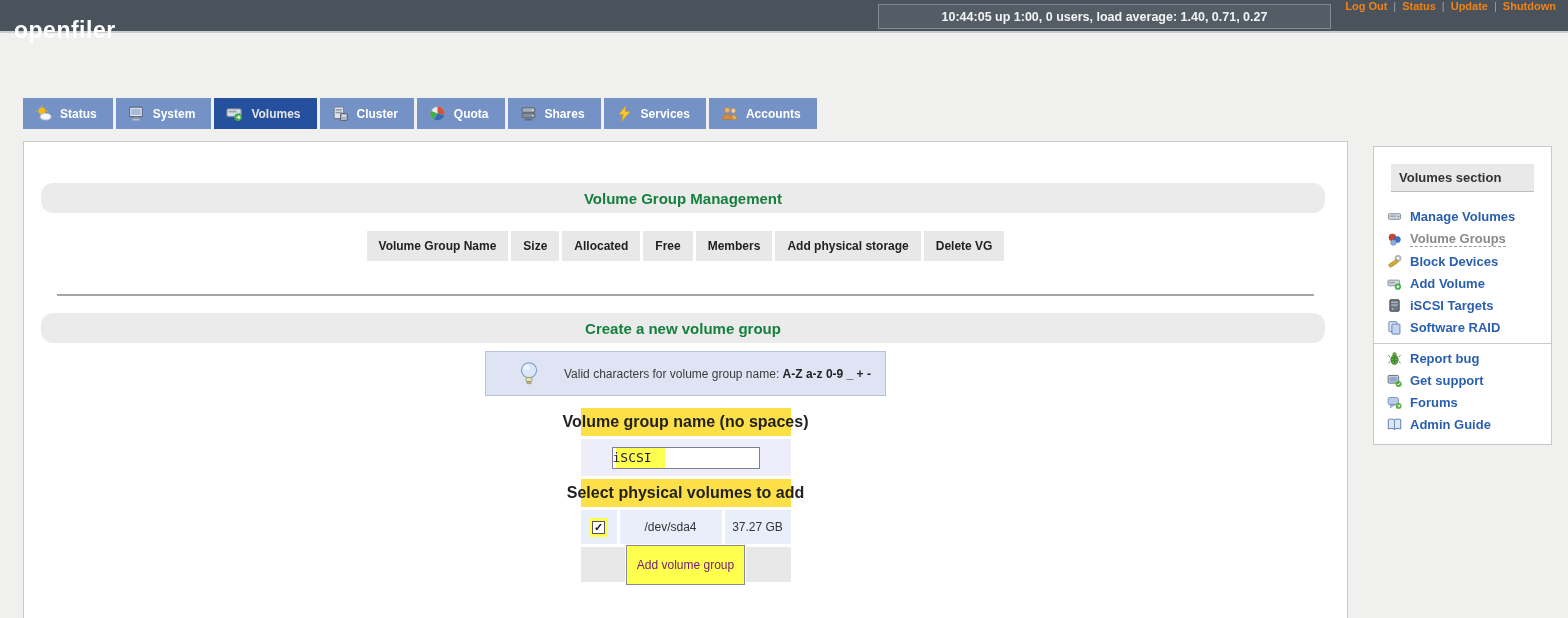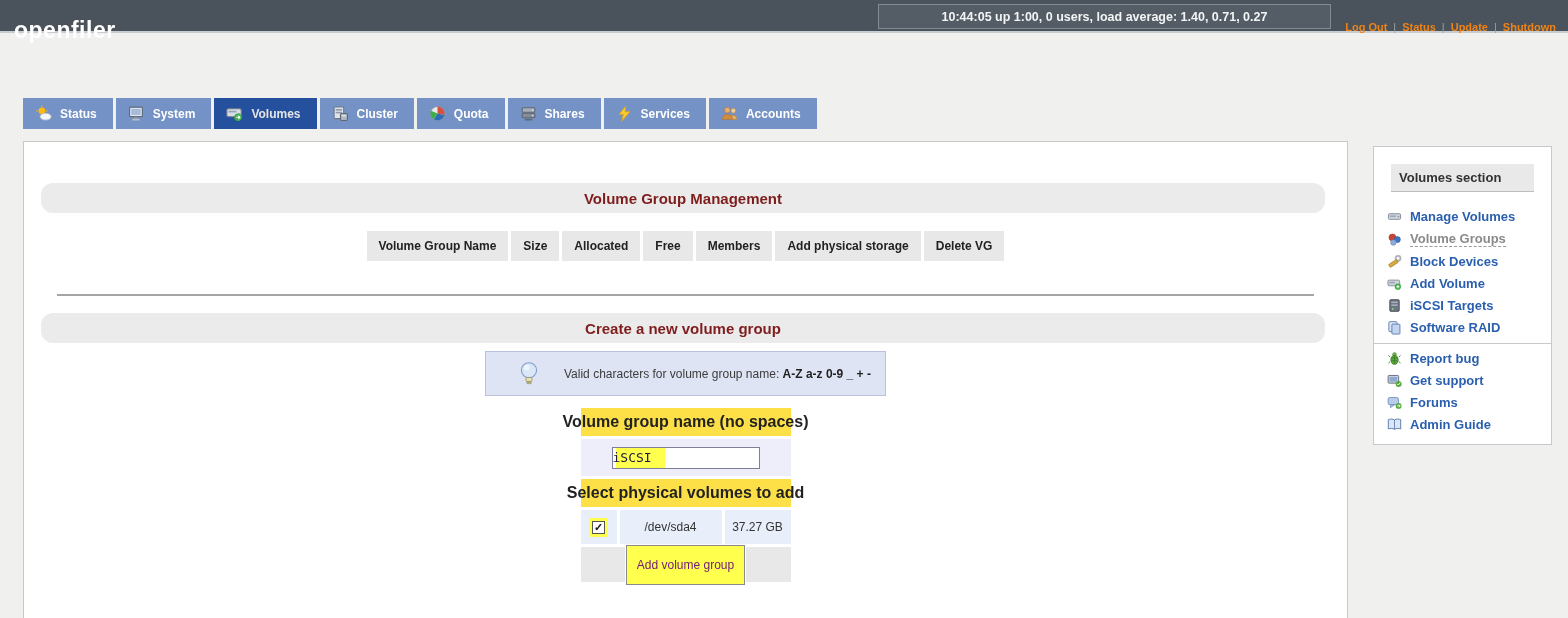--- a/index.html
+++ b/index.html
@@ -8,38 +8,38 @@
 
   
   .topbar { position:absolute; left:0; top:0; width:1568px; height:33px;
     background:#4a535b; border-bottom:2px solid #c6ccd0; }
   .logo { position:absolute; left:14px; top:17px; color:#fff; font-size:23px;
     font-weight:bold; letter-spacing:.5px; }
   .uptime-box { position:absolute; left:878px; top:4px; width:453px; height:25px;
     background:#545d65; border:1px solid #838b92; color:#f2f4f5; font-size:12.5px;
     font-weight:bold; display:flex; align-items:center; justify-content:center; }
   .toplinks { position:absolute; right:12px; top:0; height:33px; display:flex;
-    align-items:flex-end; gap:6px; font-size:11px; font-weight:bold; }
+    align-items:flex-start; gap:6px; font-size:11px; font-weight:bold; }
   .toplinks a { color:#ef8318; text-decoration:none; cursor:pointer; }
   .toplinks .sep { color:#99a1a8; font-weight:normal; }
 
   
   .tabbar { position:absolute; left:23px; top:98px; display:flex; gap:3px; }
   .tab { height:31px; background:#7492c5; color:#fff; font-size:12px; font-weight:bold;
     display:flex; align-items:center; gap:8px; padding:0 16px 0 12px; cursor:pointer; }
   .tab.active { background:#25509d; color:#e5e5e5; }
   .tab-icon { width:17px; height:17px; display:inline-block; }
   .tab-icon svg { width:17px; height:17px; display:block; }
 
   
   .panel { position:absolute; left:23px; top:141px; width:1325px; height:490px;
     background:#fff; border:1px solid #c9c9c9; }
   .section-title { margin:41px 22px 0 17px; height:30px; background:#ebebeb;
     display:flex; align-items:center; justify-content:center;
-    font-size:15px; font-weight:bold; color:#7f1d1d;border-radius:12px; }
+    font-size:15px; font-weight:bold; color:#15803d;border-radius:12px; }
   .section-title.second { margin-top:17px; }
   .thead-row { margin-top:18px; display:flex; justify-content:center; gap:3px; }
   .th { background:#e8e8e8; color:#222; font-size:12px; font-weight:bold;
     padding:8px 12px; white-space:nowrap; }
   .divider { margin:33px 33px 0 33px; border-top:2px solid #a5a5a5; }
 
   .hint-box { margin:8px auto 0 auto; width:401px; height:45px; background:#dee4f4;
     border:1px solid #b8c2de; display:flex; align-items:center; }
   .bulb { width:26px; height:28px; margin:0 22px 0 30px; }
   .bulb svg { width:26px; height:28px; display:block; }

